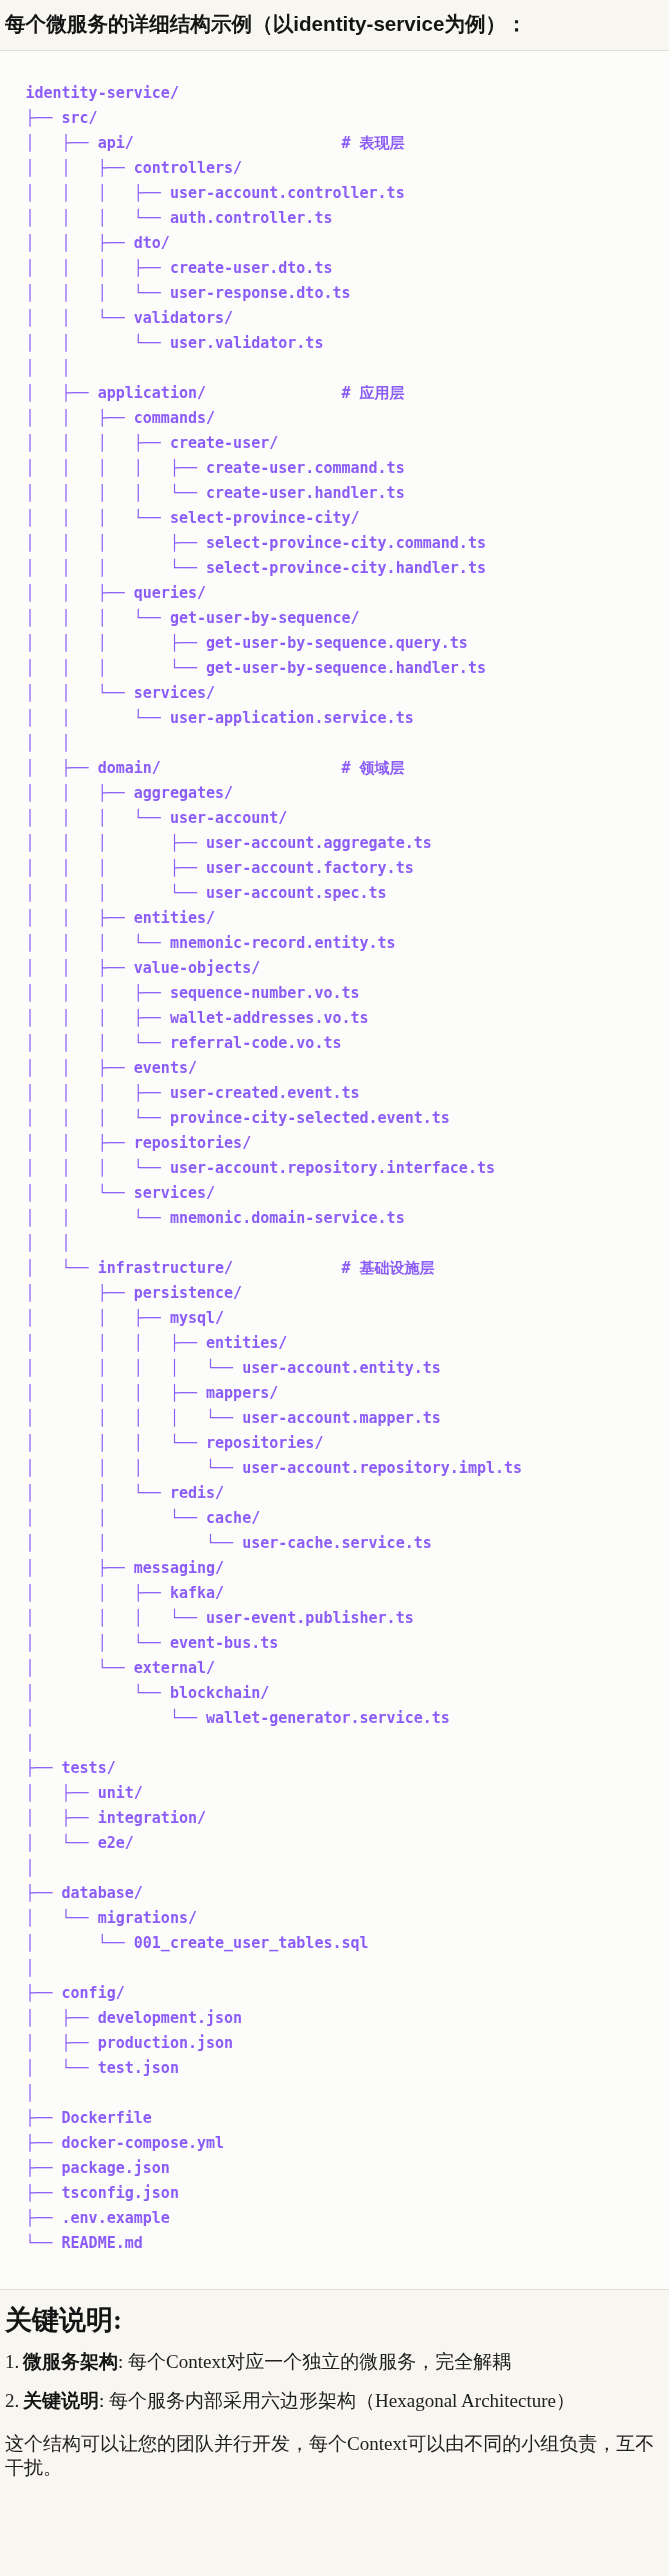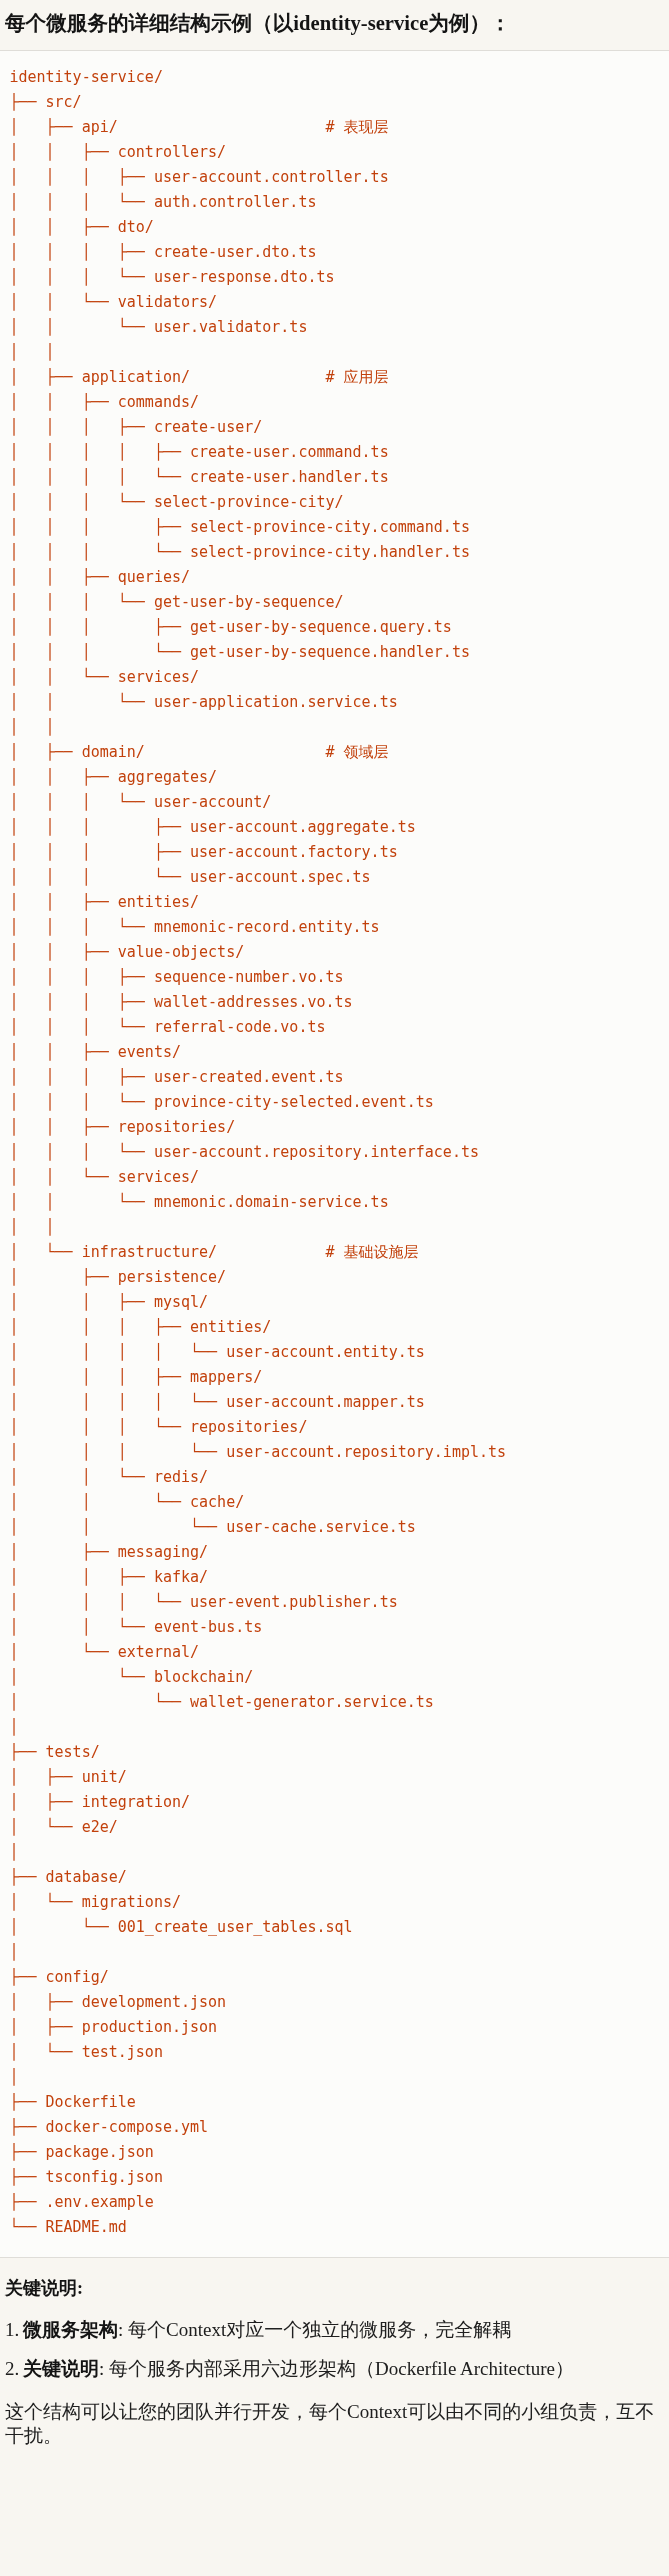--- a/index.html
+++ b/index.html
@@ -14,40 +14,41 @@
     padding: 8.8px 5px 12.5px 5px;
     font-family: "Liberation Serif", serif;
     color: #202020;
   }
   .page-title {
     font-size: 20.6px;
     font-weight: bold;
     color: #141414;
     margin: 0 0 12.5px 0;
     line-height: 29px;
-    font-family: Liberation Serif, serif;
+    font-family: Liberation Sans, sans-serif;
   }
   .code-block {
     margin: 0 -5px;
     background: #fcfcfa;
     border-top: 0.6px solid #dfddd8;
     border-bottom: 0.6px solid #dfddd8;
     padding: 13.8px 9.4px 17px 9.4px;
     box-sizing: border-box;
   }
   .code-block pre {
-    margin: 0;
+    margin: 16px;
     font-family: "DejaVu Sans Mono", monospace;
     font-size: 15px;
     line-height: 25px;
-    color: #c2410c;
+    color: #8b5cf6;
     white-space: pre;
+    font-weight: bold;
   }
   .notes-heading {
-    font-size: 18px;
+    font-size: 27px;
     font-weight: bold;
     color: #141414;
     margin: 17.5px 0 17.5px 0;
     line-height: 25px;
   }
   .notes-list {
     margin: 0;
     padding: 0;
   }
   .note-item {
@@ -165,18 +166,18 @@
 └── README.md</pre>
 </div>
 
 <h2 class="notes-heading">关键说明:</h2>
 
 <div class="notes-list">
   <div class="note-item">
     <span class="num">1.</span><span class="term">微服务架构</span><span class="sep">: </span><span class="desc">每个Context对应一个独立的微服务，完全解耦</span>
   </div>
   <div class="note-item">
-    <span class="num">2.</span><span class="term">关键说明</span><span class="sep">: </span><span class="desc">每个服务内部采用六边形架构（Dockerfile Architecture）</span>
+    <span class="num">2.</span><span class="term">关键说明</span><span class="sep">: </span><span class="desc">每个服务内部采用六边形架构（Hexagonal Architecture）</span>
   </div>
 </div>
 
 <p class="closing-paragraph">这个结构可以让您的团队并行开发，每个Context可以由不同的小组负责，互不干扰。</p>
 
 
 </body></html>

